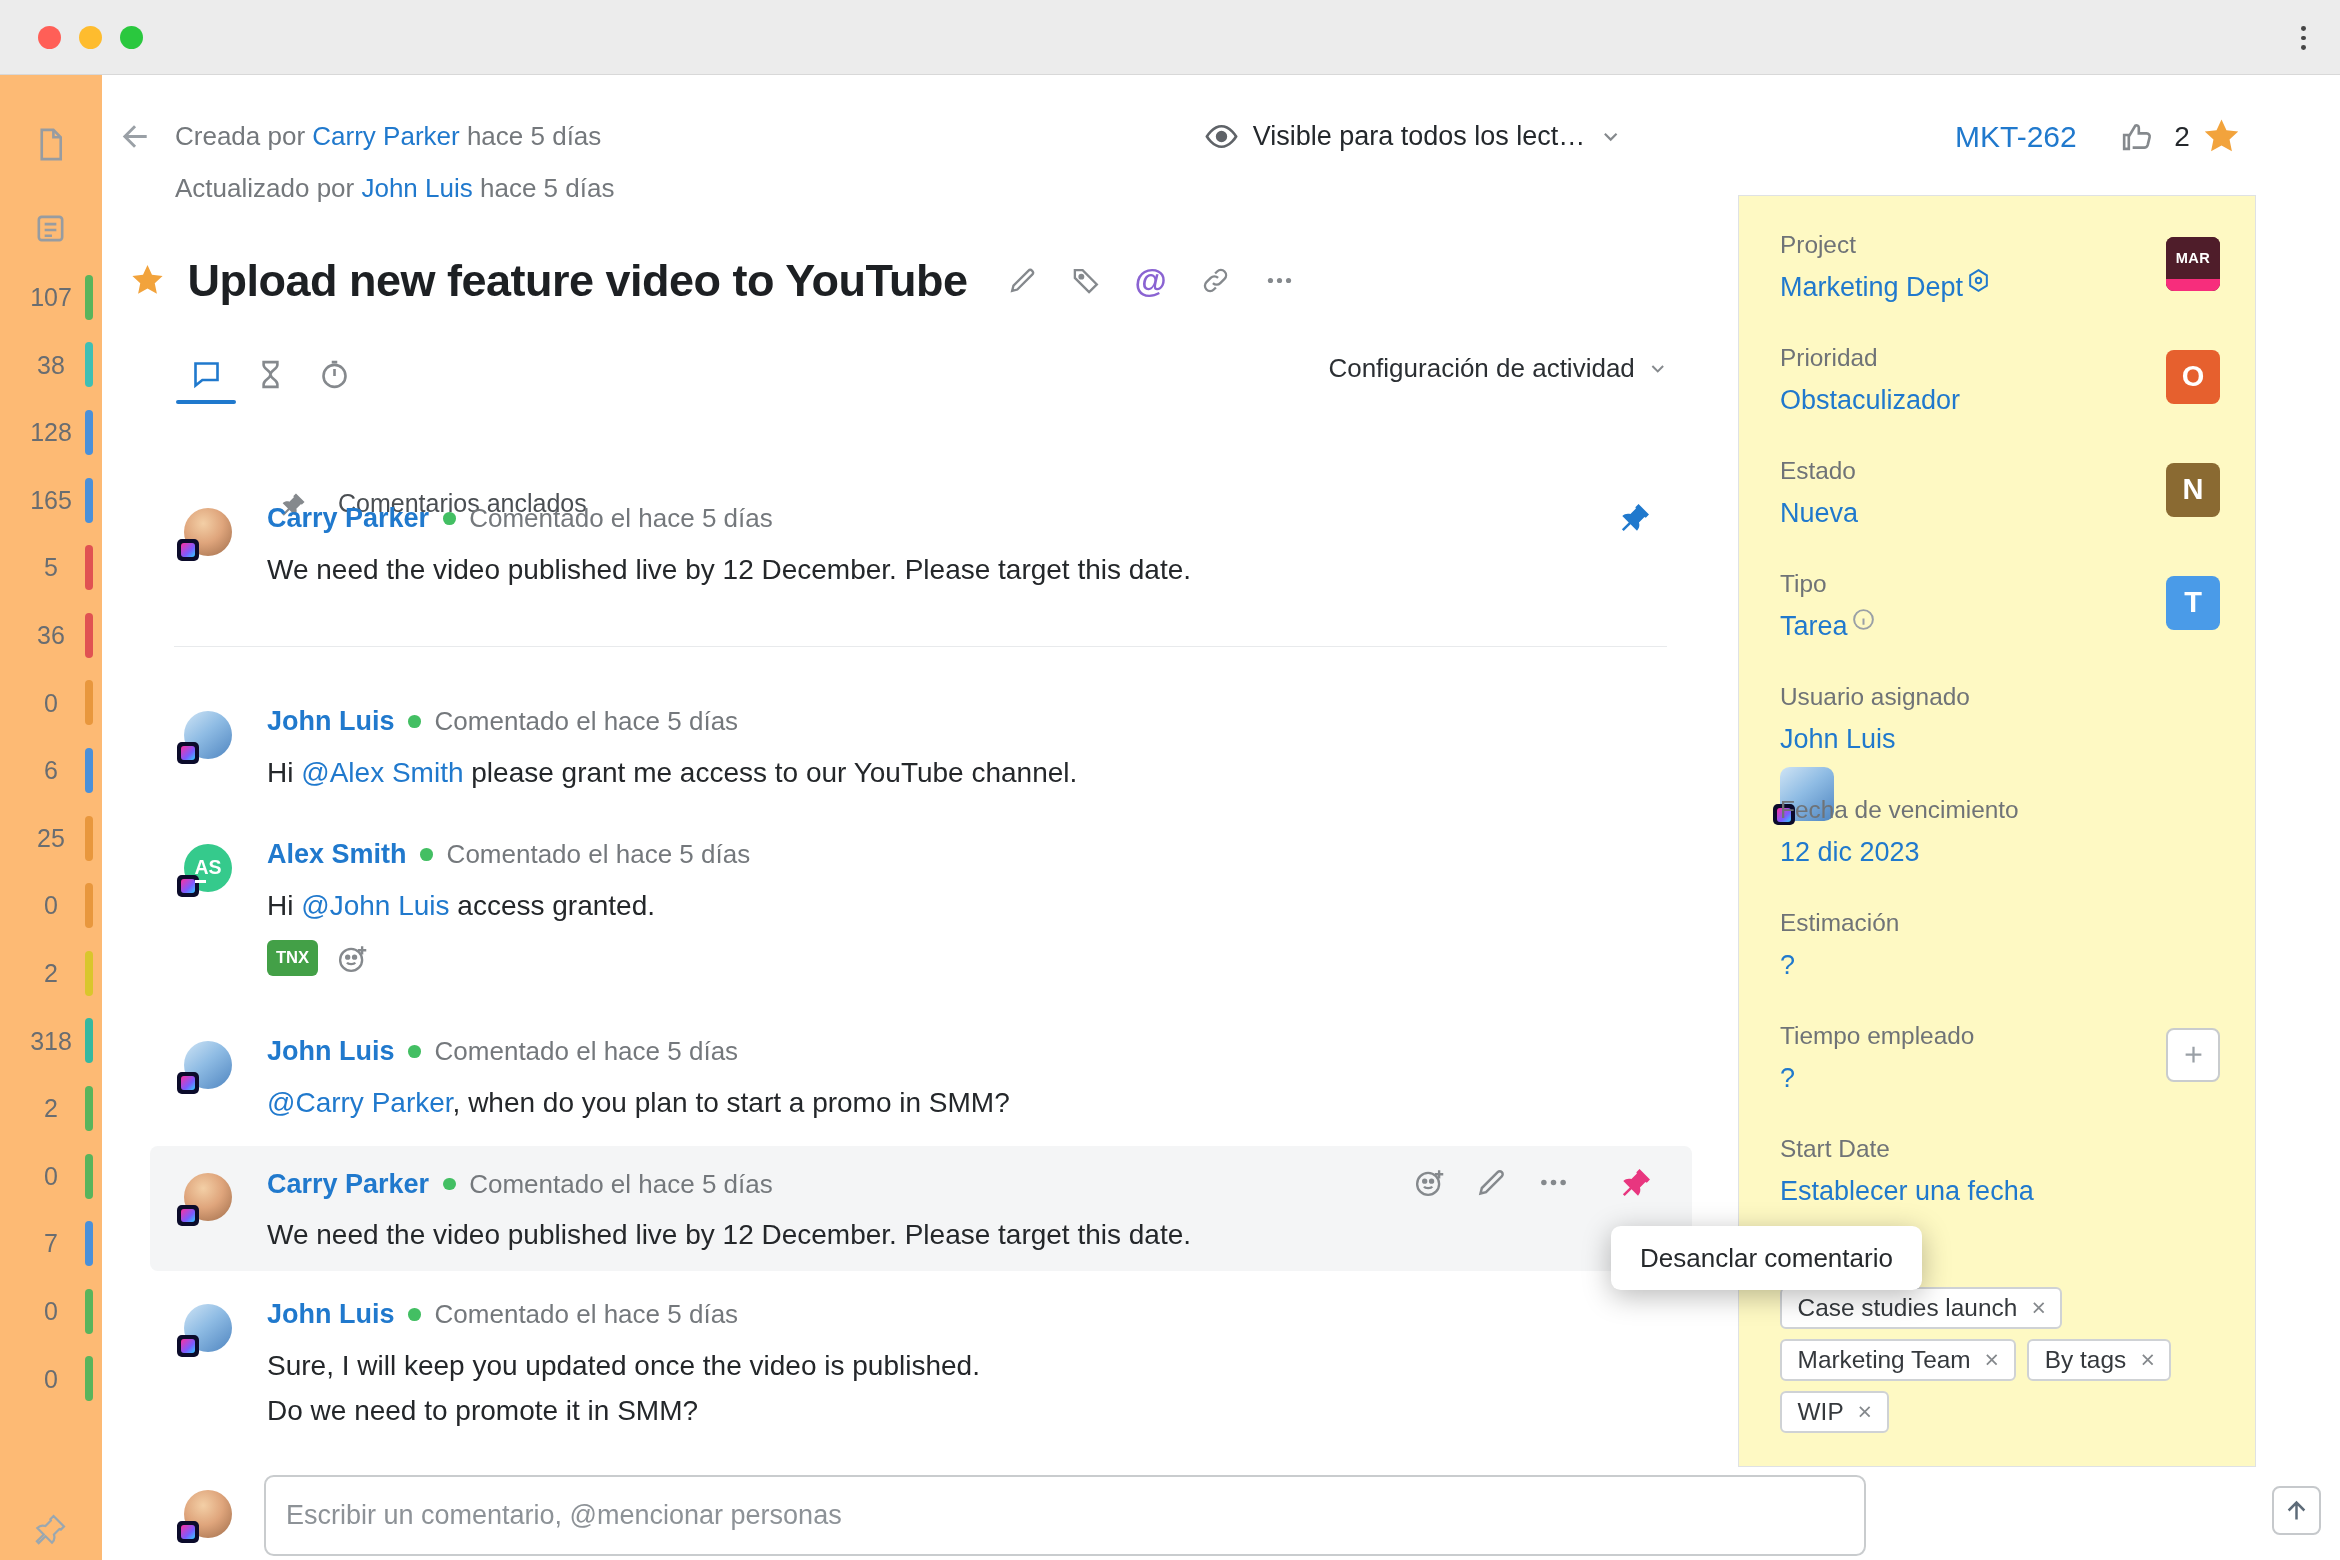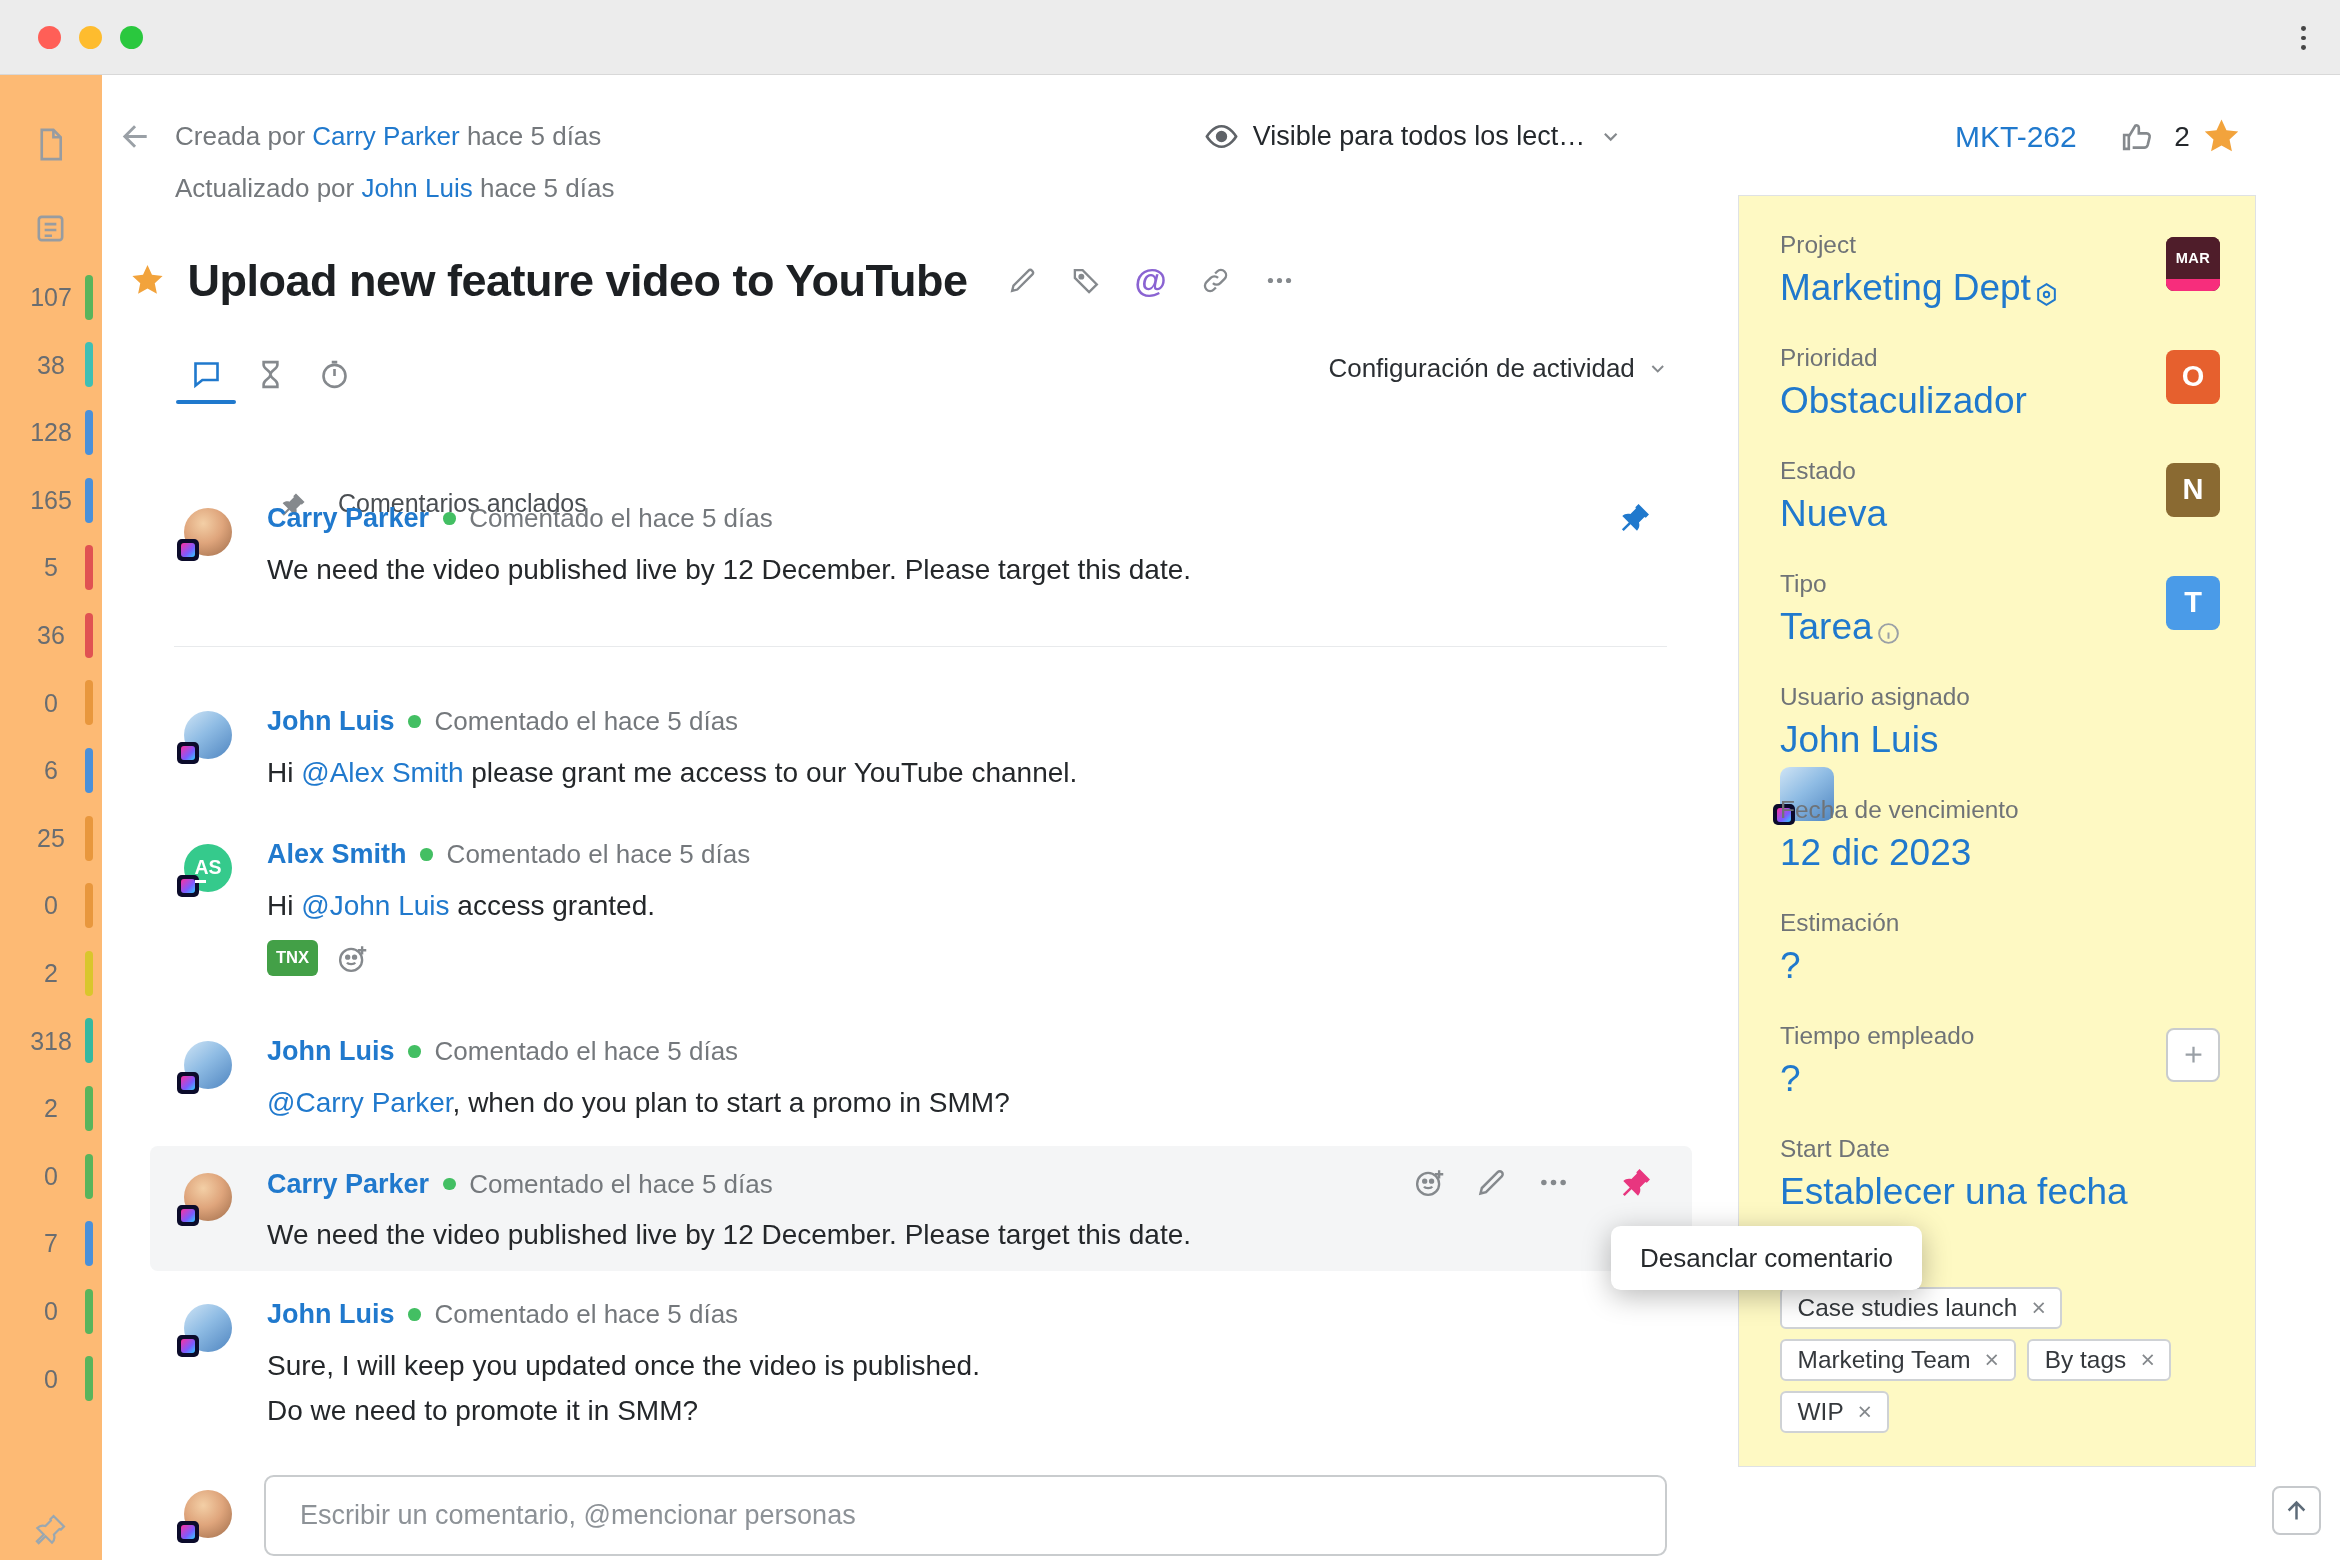--- a/index.html
+++ b/index.html
@@ -103,31 +103,31 @@
   .smiley { color:#85898d; cursor:pointer; }
 
   .highlighted { position:absolute; left:48px; top:1071px; width:1542px; height:125px;
     background:#f4f5f6; border-radius:7.8px; padding:18.5px 0 0 34px; display:flex; gap:35px; }
   .hover-icons { position:absolute; right:39px; top:19.5px; display:flex; align-items:center; gap:29px; color:#85898d; }
   .hover-icons .hic { cursor:pointer; }
   .pin-magenta { color:#e8367f; margin-left:21.5px; cursor:pointer; }
 
   
   .composer-avatar { position:absolute; left:82px; top:1415px; }
-  .composer-input { position:absolute; left:162px; top:1400px; width:1403px; height:81px;
+  .composer-input { position:absolute; left:162px; top:1400px; width:1602px; height:81px;
     border:2px solid #c9ccce; border-radius:9.8px; font-family:"Liberation Sans",sans-serif;
-    font-size:27px; color:#24272a; padding:0 34px; background:#fff; outline:none; }
+    font-size:27px; color:#24272a; padding:0 20px; background:#fff; outline:none; }
   .composer-input::placeholder { color:#8d9297; }
 
   
   .panel { position:absolute; left:1636px; top:120px; width:518px; height:1272px; background:#fef9c3;
     border:1px solid #dfe2e4; border-radius:0; padding:33px 35px 0 41px; }
   .field { position:relative; height:113px; }
   .flabel { font-size:24.4px; line-height:31px; color:#6f7377; }
-  .fvalue { display:flex; align-items:flex-end; gap:3px; margin-top:7.8px; font-size:37px; line-height:39px; }
+  .fvalue { display:flex; align-items:flex-start; gap:3px; margin-top:7.8px; font-size:27px; line-height:39px; }
   .fvalue .link { white-space:nowrap; }
   .ctrl { position:absolute; right:0; top:7.8px; }
   .badge { width:54px; height:54px; border-radius:7.8px; color:#fff; font-size:29px; font-weight:bold;
     display:flex; align-items:center; justify-content:center; cursor:pointer; }
   .proj-avatar { width:54px; height:54px; border-radius:7.8px; overflow:hidden; display:flex; flex-direction:column; cursor:pointer; }
   .proj-avatar .mar { flex:1; background:#4f1d2a; color:#fff; font-size:14.6px; font-weight:bold;
     display:flex; align-items:center; justify-content:center; letter-spacing:0.5px;text-align:center; }
   .proj-avatar .strip { height:11.7px; background:#f72d7c; }
   .assignee-avatar { width:54px; height:54px; border-radius:9.8px; position:relative; cursor:pointer;
     background:linear-gradient(140deg,#cfe4f5 0%,#8fbce4 45%,#4f85c0 100%); }

